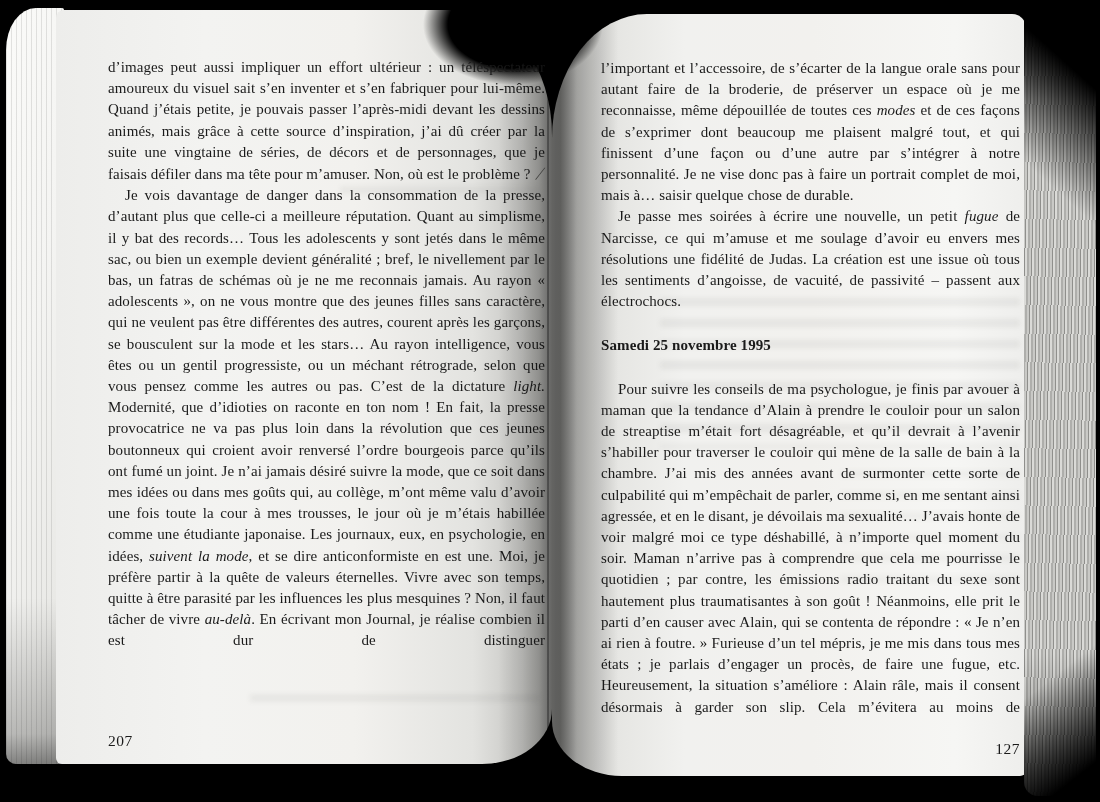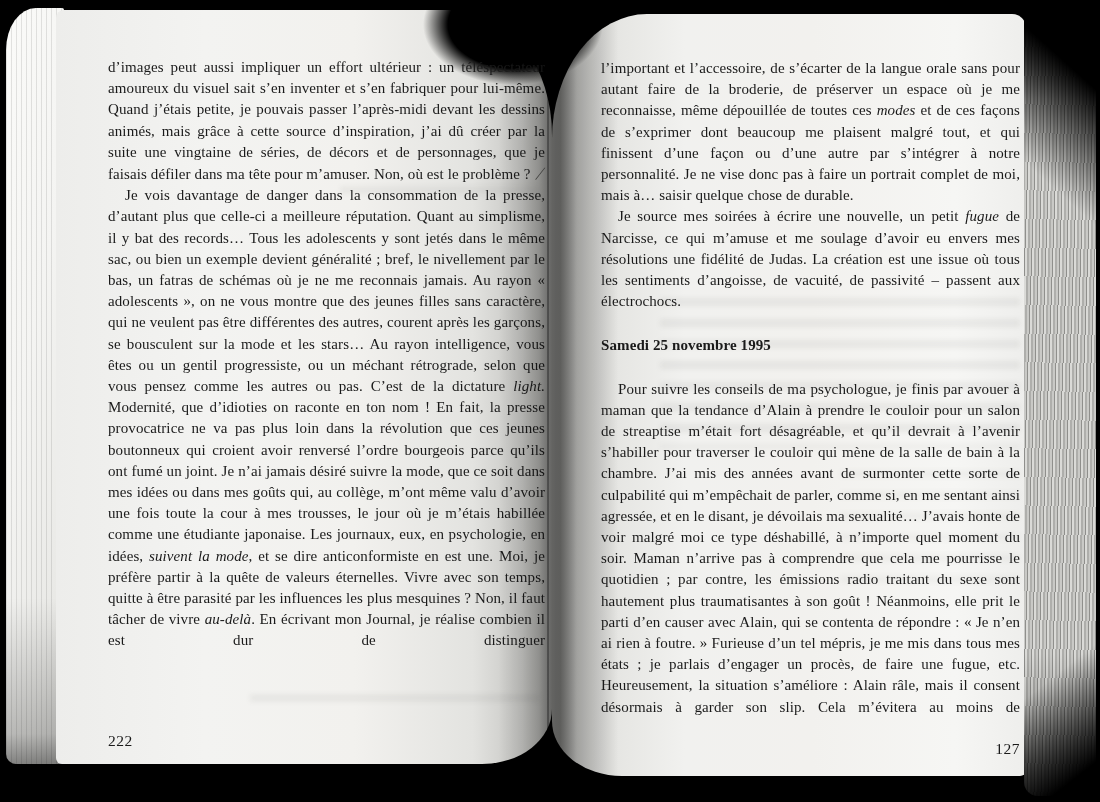--- a/index.html
+++ b/index.html
@@ -137,26 +137,26 @@
   <div class="ghost ghost-left-low"></div>
   <div class="ghost ghost-right-mid"></div>
   <div class="ghost ghost-right-low"></div>
 
   <div class="page-text text-left">
       <p><span>d’images peut aussi impliquer un effort ultérieur : un téléspectateur amoureux du visuel sait s’en inventer et s’en fabriquer pour lui-même. Quand j’étais petite, je pouvais passer l’après-midi devant les dessins animés, mais grâce à cette source d’inspiration, j’ai dû créer par la suite une vingtaine de séries, de décors et de personnages, que je faisais défiler dans ma tête pour m’amuser. Non, où est le problème ?</span><span class="pen-mark">∕</span></p>
       <p class="indent justify-last"><span>Je vois davantage de danger dans la consommation de la presse, d’autant plus que celle-ci a meilleure réputation. Quant au simplisme, il y bat des records… Tous les adolescents y sont jetés dans le même sac, ou bien un exemple devient généralité ; bref, le nivellement par le bas, un fatras de schémas où je ne me reconnais jamais. Au rayon « adolescents », on ne vous montre que des jeunes filles sans caractère, qui ne veulent pas être différentes des autres, courent après les garçons, se bousculent sur la mode et les stars… Au rayon intelligence, vous êtes ou un gentil progressiste, ou un méchant rétrograde, selon que vous pensez comme les autres ou pas. C’est de la dictature </span><i>light.</i><span> Modernité, que d’idioties on raconte en ton nom ! En fait, la presse provocatrice ne va pas plus loin dans la révolution que ces jeunes boutonneux qui croient avoir renversé l’ordre bourgeois parce qu’ils ont fumé un joint. Je n’ai jamais désiré suivre la mode, que ce soit dans mes idées ou dans mes goûts qui, au collège, m’ont même valu d’avoir une fois toute la cour à mes trousses, le jour où je m’étais habillée comme une étudiante japonaise. Les journaux, eux, en psychologie, en idées, </span><i>suivent la mode</i><span>, et se dire anticonformiste en est une. Moi, je préfère partir à la quête de valeurs éternelles. Vivre avec son temps, quitte à être parasité par les influences les plus mesquines ? Non, il faut tâcher de vivre </span><i>au-delà</i><span>. En écrivant mon Journal, je réalise combien il est dur de distinguer</span></p>
     </div>
   <div class="page-text text-right">
       <p><span>l’important et l’accessoire, de s’écarter de la langue orale sans pour autant faire de la broderie, de préserver un espace où je me reconnaisse, même dépouillée de toutes ces </span><i>modes</i><span> et de ces façons de s’exprimer dont beaucoup me plaisent malgré tout, et qui finissent d’une façon ou d’une autre par s’intégrer à notre personnalité. Je ne vise donc pas à faire un portrait complet de moi, mais à… saisir quelque chose de durable.</span></p>
-      <p class="indent"><span>Je source mes soirées à écrire une nouvelle, un petit </span><i>fugue</i><span> de Narcisse, ce qui m’amuse et me soulage d’avoir eu envers mes résolutions une fidélité de Judas. La création est une issue où tous les sentiments d’angoisse, de vacuité, de passivité – passent aux électrochocs.</span></p>
+      <p class="indent"><span>Je passe mes soirées à écrire une nouvelle, un petit </span><i>fugue</i><span> de Narcisse, ce qui m’amuse et me soulage d’avoir eu envers mes résolutions une fidélité de Judas. La création est une issue où tous les sentiments d’angoisse, de vacuité, de passivité – passent aux électrochocs.</span></p>
       <h3><span>Samedi 25 novembre 1995</span></h3>
       <p class="indent justify-last"><span>Pour suivre les conseils de ma psychologue, je finis par avouer à maman que la tendance d’Alain à prendre le couloir pour un salon de streaptise m’était fort désagréable, et qu’il devrait à l’avenir s’habiller pour traverser le couloir qui mène de la salle de bain à la chambre. J’ai mis des années avant de surmonter cette sorte de culpabilité qui m’empêchait de parler, comme si, en me sentant ainsi agressée, et en le disant, je dévoilais ma sexualité… J’avais honte de voir malgré moi ce type déshabillé, à n’importe quel moment du soir. Maman n’arrive pas à comprendre que cela me pourrisse le quotidien ; par contre, les émissions radio traitant du sexe sont hautement plus traumatisantes à son goût ! Néanmoins, elle prit le parti d’en causer avec Alain, qui se contenta de répondre : « Je n’en ai rien à foutre. » Furieuse d’un tel mépris, je me mis dans tous mes états ; je parlais d’engager un procès, de faire une fugue, etc. Heureusement, la situation s’améliore : Alain râle, mais il consent désormais à garder son slip. Cela m’évitera au moins de</span></p>
     </div>
 
-  <div class="pagenum pagenum-left">222</div>
+  <div class="pagenum pagenum-left">207</div>
   <div class="pagenum pagenum-right">127</div>
 
   <div class="right-stack"></div>
 
   <div class="top-notch"></div>
   <div class="gutter-shadow"></div>
   <div class="bottom-shadow"></div>
 
 </div>
 

